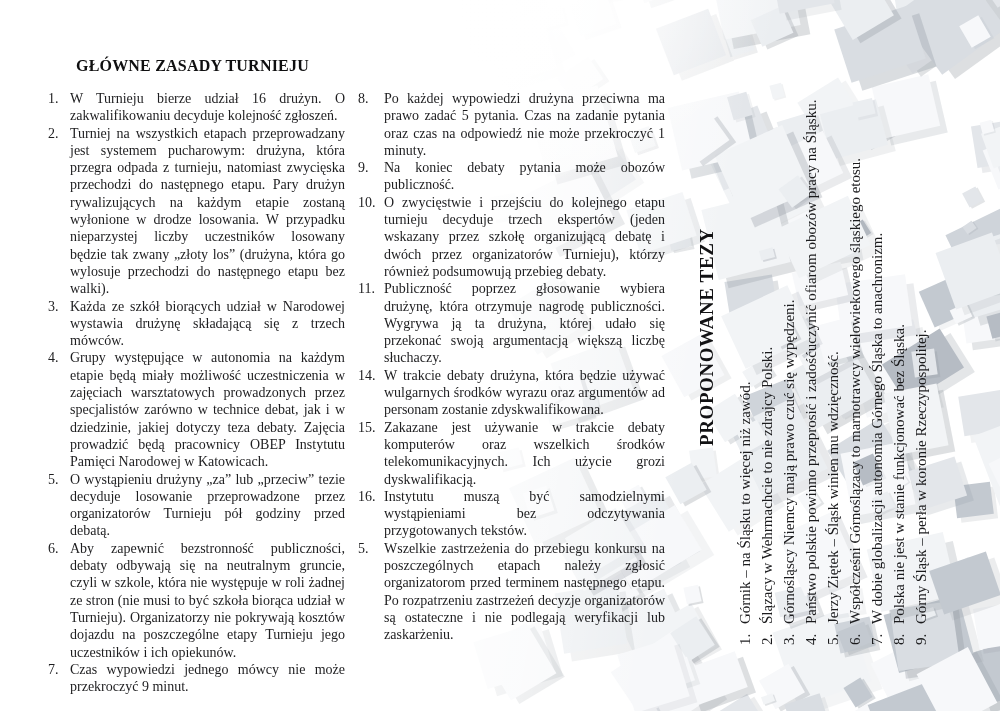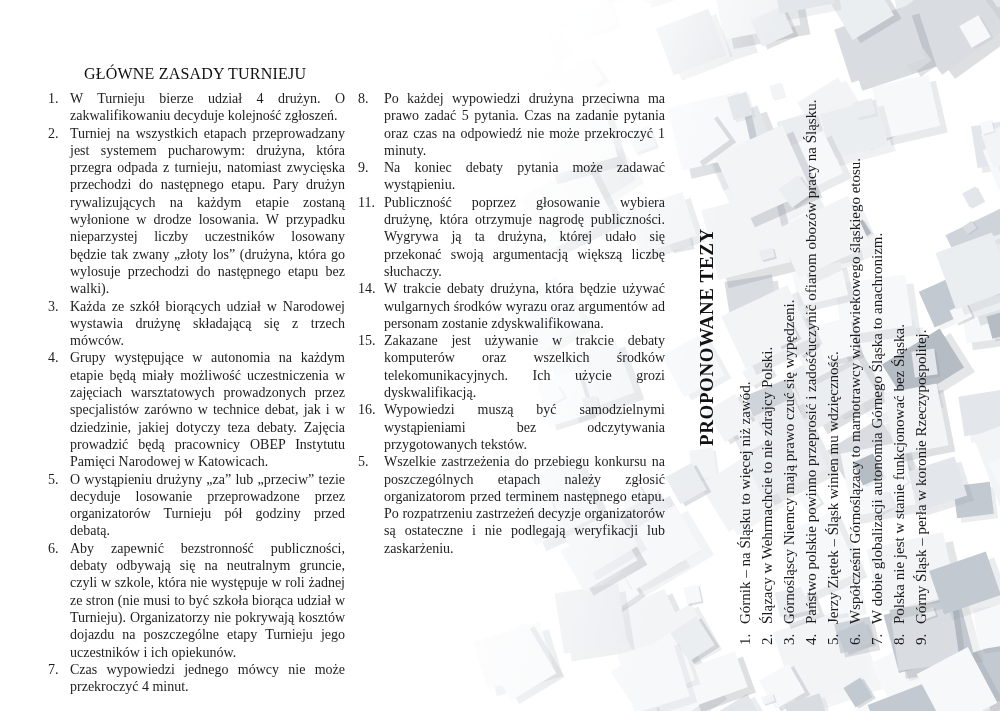--- a/index.html
+++ b/index.html
@@ -13,22 +13,22 @@
   .bg .cube{position:absolute;}
   .fade{
     position:absolute;inset:0;z-index:1;pointer-events:none;
     background:
       radial-gradient(ellipse 640px 300px at 28% 0%, rgba(255,255,255,0.96) 42%, rgba(255,255,255,0) 78%),
       radial-gradient(ellipse 520px 260px at 12% 100%, rgba(255,255,255,0.9) 35%, rgba(255,255,255,0) 75%),
       linear-gradient(100deg, #ffffff 0%, #ffffff 36%, rgba(255,255,255,0.9) 46%, rgba(255,255,255,0.5) 57%, rgba(255,255,255,0) 68%);
   }
   .layer{position:absolute;z-index:2;}
   .title{
-    left:72px;top:53px;margin:12px;
-    font-size:16px;font-weight:400;letter-spacing:0.2px;color:#0f0f10;
+    left:72px;top:53px;margin:4px;
+    font-size:16px;font-weight:700;letter-spacing:0.2px;color:#0f0f10;
     white-space:nowrap;
   }
   .col{top:90px;font-size:14px;line-height:17.3px;color:#1d1d1f;}
   .col1{left:48px;width:297px;}
   .col2{left:358px;width:307px;}
   .rule{display:flex;align-items:flex-start;}
   .rnum{flex:0 0 22px;}
   .col2 .rnum{flex:0 0 26px;}
   .rtext{flex:1;text-align:justify;text-justify:inter-word;hyphens:auto;}
   .theses-heading{
@@ -210,21 +210,21 @@
       <div class="cube" style="left: 944px; top: 241px; width: 60px; height: 60px; background: rgb(235, 238, 241); transform: rotate(-20deg); box-shadow: rgba(148, 154, 163, 0.15) 6px 8.4px 0px;"></div>
       <div class="cube" style="left: 935px; top: 560px; width: 60px; height: 46px; background: rgb(195, 201, 208); transform: rotate(-19deg); box-shadow: rgba(148, 154, 163, 0.18) 6px 8.4px 0px;"></div>
     </div>
   <div class="fade" aria-hidden="true"></div>
 
   <h1 class="layer title">GŁÓWNE ZASADY TURNIEJU</h1>
 
   <div class="layer col col1" id="col1">
       <div class="rule">
         <span class="rnum">1.</span>
-        <div class="rtext">W Turnieju bierze udział 4 drużyn. O zakwalifikowaniu decyduje kolejność zgłoszeń.</div>
+        <div class="rtext">W Turnieju bierze udział 16 drużyn. O zakwalifikowaniu decyduje kolejność zgłoszeń.</div>
       </div>
       <div class="rule">
         <span class="rnum">2.</span>
         <div class="rtext">Turniej na wszystkich etapach przeprowadzany jest systemem pucharowym: drużyna, która przegra odpada z turnieju, natomiast zwycięska przechodzi do następnego etapu. Pary drużyn rywalizujących na każdym etapie zostaną wyłonione w drodze losowania. W przypadku nieparzystej liczby uczestników losowany będzie tak zwany „złoty los” (drużyna, która go wylosuje przechodzi do następnego etapu bez walki).</div>
       </div>
       <div class="rule">
         <span class="rnum">3.</span>
         <div class="rtext">Każda ze szkół biorących udział w Narodowej wystawia drużynę składającą się z trzech mówców.</div>
       </div>
       <div class="rule">
@@ -234,47 +234,51 @@
       <div class="rule">
         <span class="rnum">5.</span>
         <div class="rtext">O wystąpieniu drużyny „za” lub „przeciw” tezie decyduje losowanie przeprowadzone przez organizatorów Turnieju pół godziny przed debatą.</div>
       </div>
       <div class="rule">
         <span class="rnum">6.</span>
         <div class="rtext">Aby zapewnić bezstronność publiczności, debaty odbywają się na neutralnym gruncie, czyli w szkole, która nie występuje w roli żadnej ze stron (nie musi to być szkoła biorąca udział w Turnieju). Organizatorzy nie pokrywają kosztów dojazdu na poszczególne etapy Turnieju jego uczestników i ich opiekunów.</div>
       </div>
       <div class="rule">
         <span class="rnum">7.</span>
-        <div class="rtext">Czas wypowiedzi jednego mówcy nie może przekroczyć 4 minut.</div>
+        <div class="rtext">Czas wypowiedzi jednego mówcy nie może przekroczyć 9 minut.</div>
       </div>
     </div>
   <div class="layer col col2" id="col2">
       <div class="rule">
         <span class="rnum">8.</span>
         <div class="rtext">Po każdej wypowiedzi drużyna przeciwna ma prawo zadać 5 pytania. Czas na zadanie pytania oraz czas na odpowiedź nie może przekroczyć 1 minuty.</div>
       </div>
       <div class="rule">
         <span class="rnum">9.</span>
-        <div class="rtext">Na koniec debaty pytania może zadawać wystąpieniu.</div>
+        <div class="rtext">Na koniec debaty pytania może obozów publiczność.</div>
+      </div>
+      <div class="rule">
+        <span class="rnum">10.</span>
+        <div class="rtext">O zwycięstwie i przejściu do kolejnego etapu turnieju decyduje trzech ekspertów (jeden wskazany przez szkołę organizującą debatę i dwóch przez organizatorów Turnieju), którzy również podsumowują przebieg debaty.</div>
       </div>
       <div class="rule">
         <span class="rnum">11.</span>
         <div class="rtext">Publiczność poprzez głosowanie wybiera drużynę, która otrzymuje nagrodę publiczności. Wygrywa ją ta drużyna, której udało się przekonać swoją argumentacją większą liczbę słuchaczy.</div>
       </div>
       <div class="rule">
         <span class="rnum">14.</span>
         <div class="rtext">W trakcie debaty drużyna, która będzie używać wulgarnych środków wyrazu oraz argumentów ad personam zostanie zdyskwalifikowana.</div>
       </div>
       <div class="rule">
         <span class="rnum">15.</span>
         <div class="rtext">Zakazane jest używanie w trakcie debaty komputerów oraz wszelkich środków telekomunikacyjnych. Ich użycie grozi dyskwalifikacją.</div>
       </div>
       <div class="rule">
         <span class="rnum">16.</span>
-        <div class="rtext">Wypowiedzi muszą być samodzielnymi wystąpieniami bez odczytywania przygotowanych tekstów.</div>
+        <div class="rtext">Instytutu muszą być samodzielnymi wystąpieniami bez odczytywania przygotowanych tekstów.</div>
       </div>
       <div class="rule">
         <span class="rnum">5.</span>
         <div class="rtext">Wszelkie zastrzeżenia do przebiegu konkursu na poszczególnych etapach należy zgłosić organizatorom przed terminem następnego etapu. Po rozpatrzeniu zastrzeżeń decyzje organizatorów są ostateczne i nie podlegają weryfikacji lub zaskarżeniu.</div>
       </div>
     </div>
 
   <div class="layer theses-heading">PROPONOWANE TEZY</div>
   <div id="theses">
       <div class="thesis" style="left: 736px;"><span class="tnum">1.</span><span>Górnik – na Śląsku to więcej niż zawód.</span></div>

